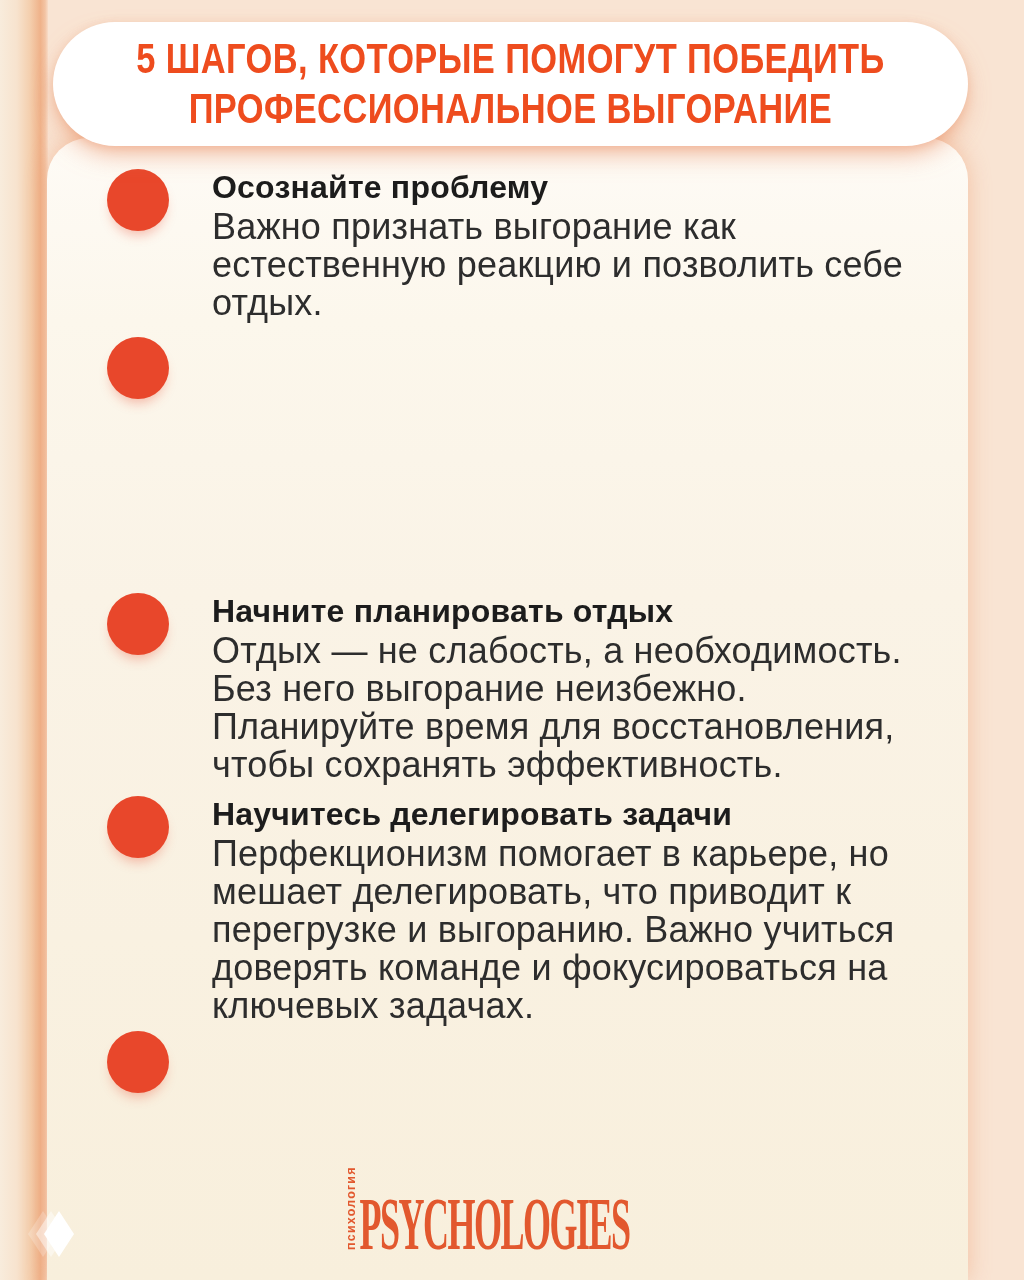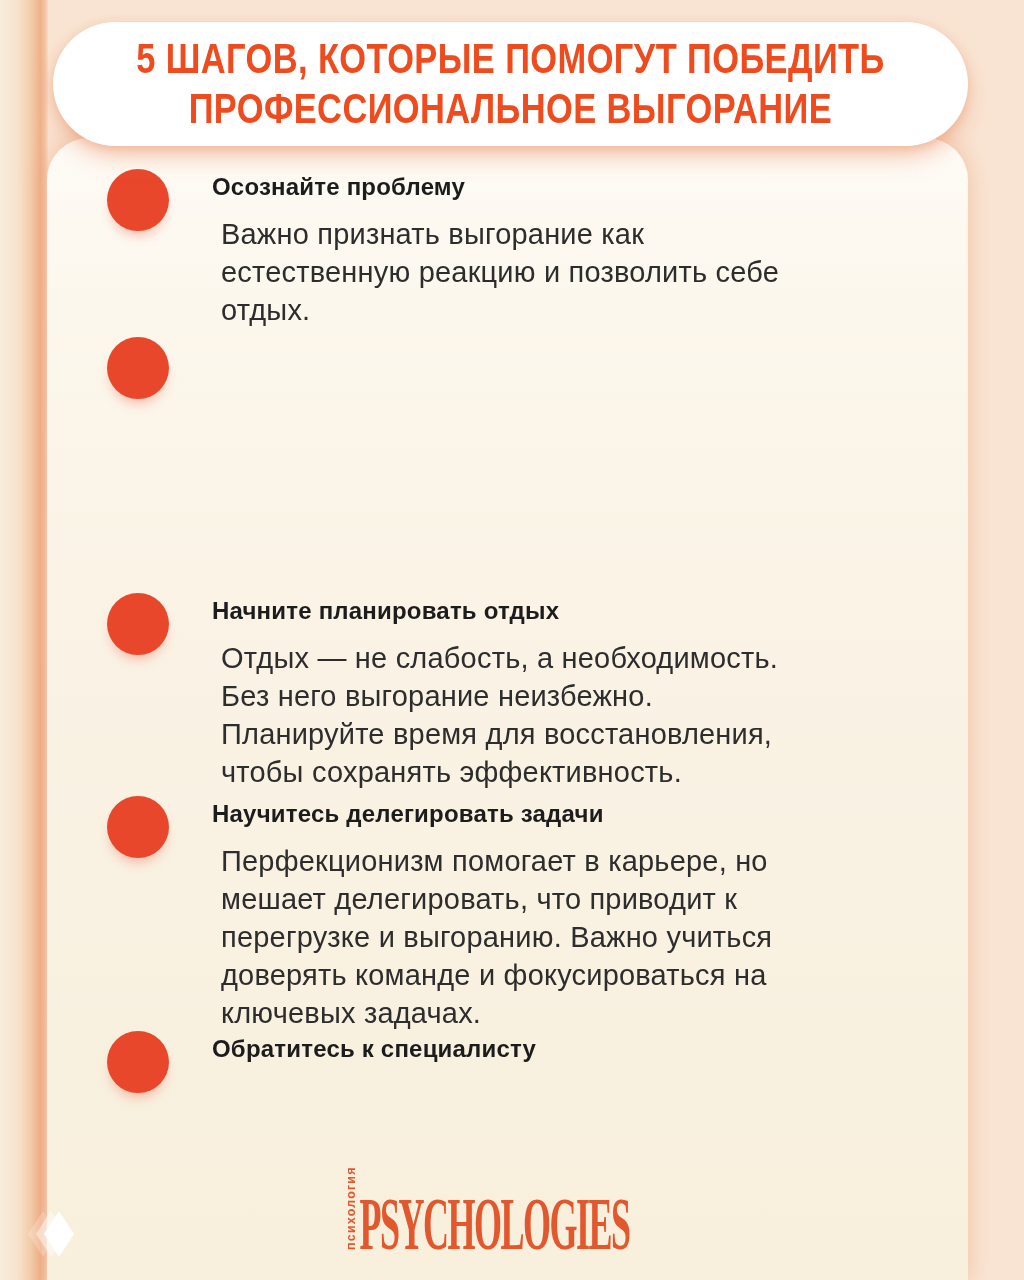--- a/index.html
+++ b/index.html
@@ -48,25 +48,25 @@
 
   
   .step{position:absolute;left:107px;width:800px;}
   .step-bullet{
     position:absolute;left:0;top:1px;width:62px;height:62px;border-radius:50%;
     background:#e8472b;
     box-shadow:0 8px 12px -4px rgba(232,71,43,.35);
   }
   .step-text{margin-left:105px;}
   .step-heading{
-    margin:0 0 2px 0;font-size:24px;font-weight:700;line-height:38px;
+    margin:0 0 2px 0;font-size:32px;font-weight:700;line-height:38px;
     color:#1c1c1c;letter-spacing:.2px;
   }
   .step-body{
-    margin:9px;font-size:29px;font-weight:400;line-height:38px;
+    margin:0;font-size:36px;font-weight:400;line-height:38px;
     color:#2d2d2d;letter-spacing:.2px;white-space:pre-line;
   }
   .step-1{top:168px;} .step-2{top:336px;} .step-3{top:592px;}
   .step-4{top:795px;} .step-5{top:1030px;}
 
   
   .brand{
     position:absolute;left:50%;top:1194px;transform:translateX(-50%);
     display:flex;align-items:center;z-index:2;
   }
@@ -142,21 +142,20 @@
 мешает делегировать, что приводит к
 перегрузке и выгоранию. Важно учиться
 доверять команде и фокусироваться на
 ключевых задачах.</p>
     </div>
   </div>
 
   <div class="step step-5">
     <span class="step-bullet"></span>
     <div class="step-text">
-      <h2 class="step-heading">Обратитесь к специалисту</h2>
     </div>
   </div>
 
   <div class="brand">
     <span class="brand-sub">психология</span>
     <span class="brand-word">PSYCHOLOGIES</span>
   </div>
 
   <div class="fold-indicator">
     <span class="rhomb ghost2"></span>

